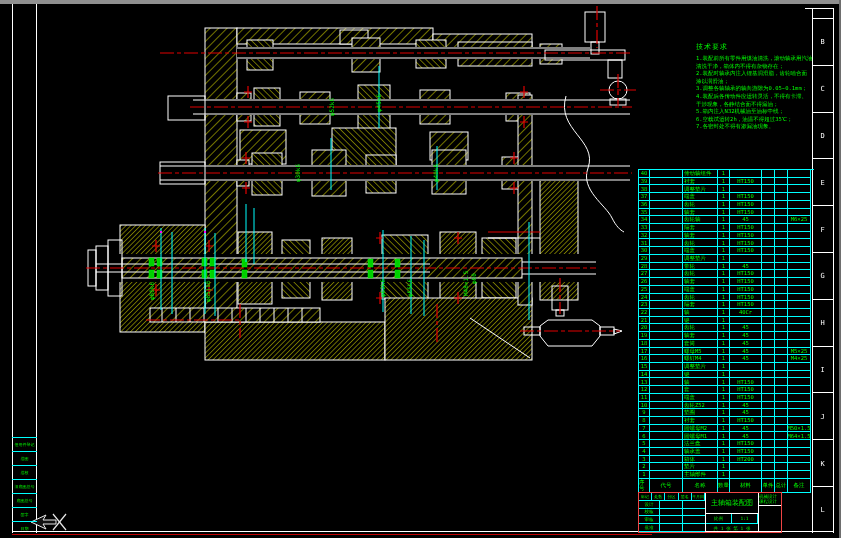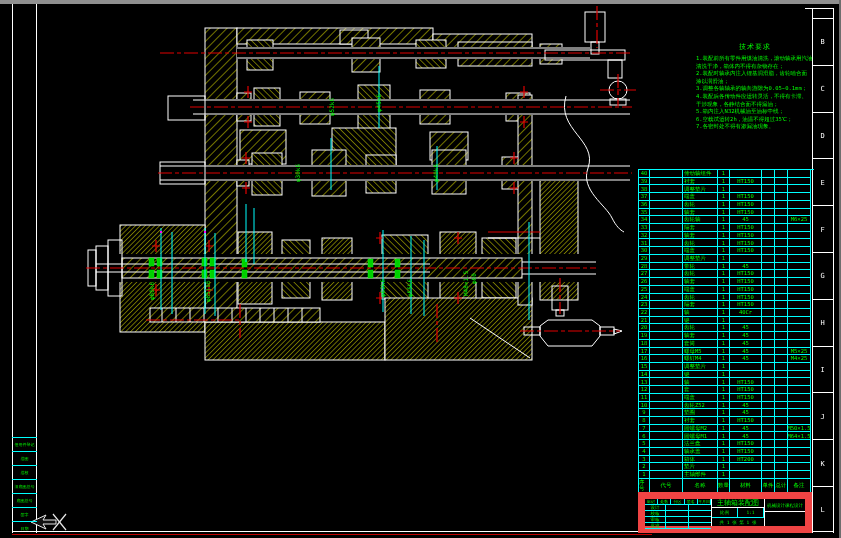--- a/index.html
+++ b/index.html
@@ -8,35 +8,35 @@
   .titlebar{position:absolute;left:0;top:0;width:841px;height:4px;background:#8f8f8f;}
   .edge-right{position:absolute;right:0;top:0;width:2px;height:538px;background:#6e6e6e;}
   .vline{position:absolute;width:1px;background:#fff;}
   .hline{position:absolute;height:1px;background:#fff;}
   .redline{position:absolute;height:1px;background:#c00000;}
   
   .zone{position:absolute;left:812px;width:21px;border-top:1px solid #fff;
         color:#fff;font-size:7px;display:flex;align-items:center;justify-content:center;}
   
   .notes{position:absolute;left:696px;top:42px;width:118px;color:#00ff00;}
-  .notes .nt{font-size:7px;text-align:center;margin-bottom:3px;letter-spacing:1px;}
+  .notes .nt{font-size:7px;margin-bottom:3px;letter-spacing:1px;}
   .notes .nl{font-size:5.5px;line-height:7.6px;white-space:nowrap;overflow:hidden;}
   
   .bom{position:absolute;left:638px;top:169px;width:175px;border-left:1px solid #00ffff;
        border-top:1px solid #00ffff;}
   .bom-row{display:grid;grid-template-columns:11px 33px 35px 12px 32px 13px 13px 23px;
            height:7.72px;}
   .bom-row>div{border-right:1px solid #00ffff;border-bottom:1px solid #00ffff;
            color:#00ff00;font-size:5.5px;line-height:6.5px;overflow:hidden;
            display:flex;align-items:center;justify-content:center;box-sizing:border-box;}
   .bom-row>div.nm{justify-content:flex-start;padding-left:1px;}
   .bom-head{height:14px;}
   .bom-head>div{border-color:#00ffff;color:#00ff00;font-size:5.5px;}
   
-  .tb{position:absolute;left:638px;top:492px;width:174px;height:41px;border:7px solid #ef4444;
+  .tb{position:absolute;left:638px;top:492px;width:144px;height:41px;border:1px solid #ef4444;
       box-sizing:border-box;display:flex;color:#00ff00;}
   .tb-left{width:66px;border-right:1px solid #fff;display:flex;flex-direction:column;}
   .tb-revrow{display:flex;height:8px;border-bottom:1px solid #00ffff;}
   .tb-revrow>div{flex:1;border-right:1px solid #00ffff;font-size:4px;overflow:hidden;
       display:flex;align-items:center;justify-content:center;}
   .tb-sigrow{display:flex;height:8px;border-bottom:1px solid #00ffff;}
   .tb-sigrow>div{border-right:1px solid #00ffff;font-size:4.5px;overflow:hidden;
       display:flex;align-items:center;justify-content:center;}
   .tb-sigrow>div:nth-child(1){width:20px;}
   .tb-sigrow>div:nth-child(2){width:22px;}

